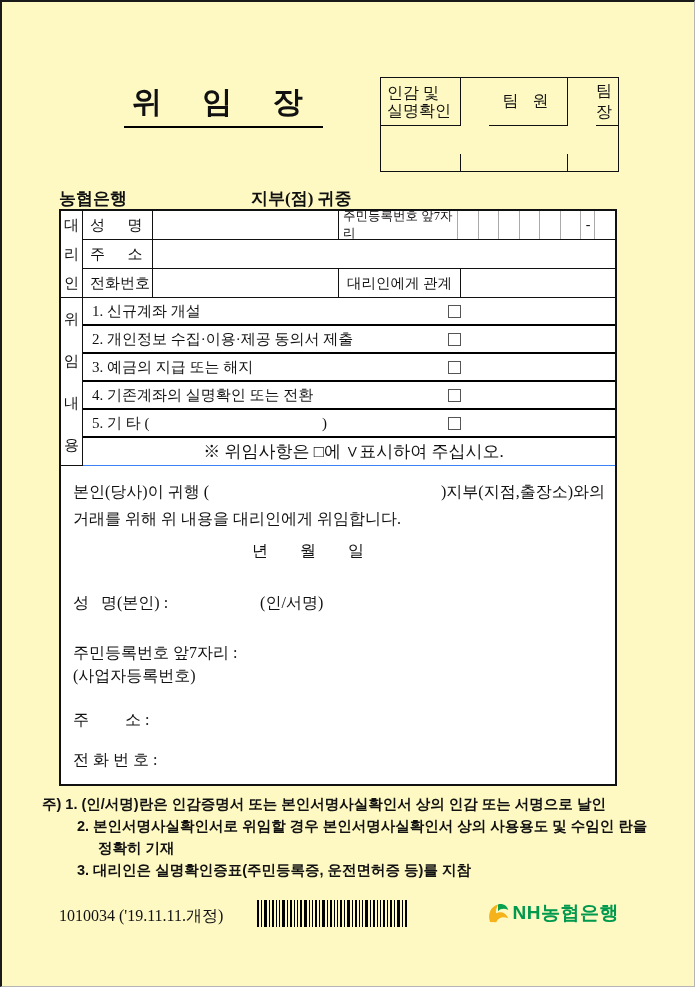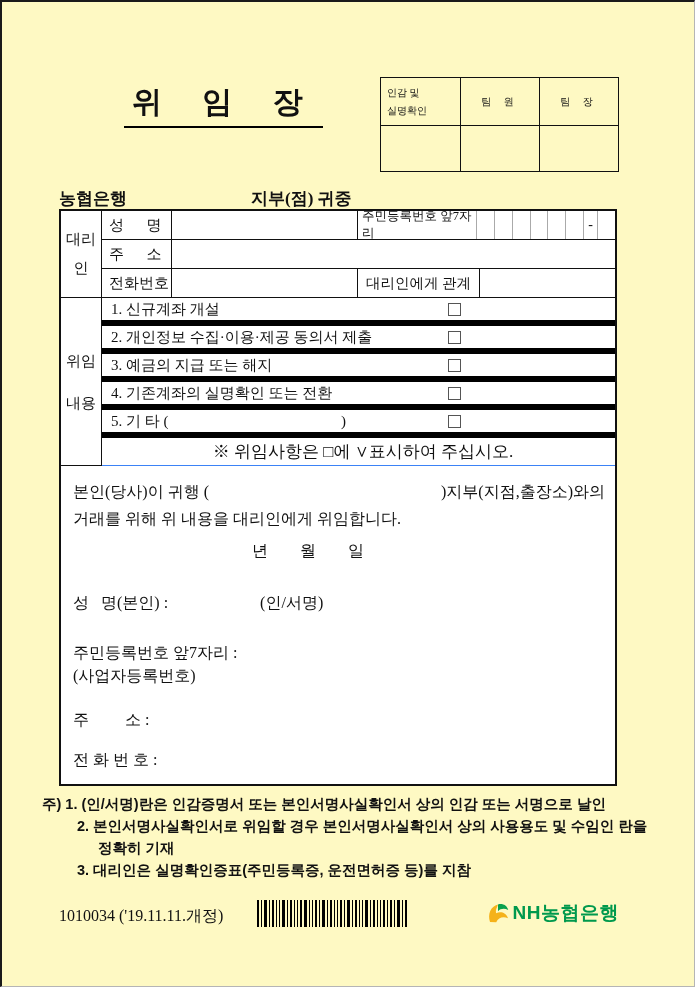--- a/index.html
+++ b/index.html
@@ -19,54 +19,55 @@
     font-family:"Liberation Sans", sans-serif; font-weight:bold;
     font-size:30px; letter-spacing:16px; padding:0 4px 3px 8px;
     border-bottom:2px solid #000;
   }
 
   
   .approval {
     position:absolute; left:378px; top:75px; width:239px; height:95px;
     border:1px solid #111; display:grid;
     grid-template-columns:80px 79px 1fr; grid-template-rows:48px 1fr;
-    font-size:10px;
+    font-size:16px;
+    gap:28px;
   }
   .approval > div { border-right:1px solid #111; border-bottom:1px solid #111;
     display:flex; align-items:center; justify-content:center; }
   .approval > div:nth-child(3n) { border-right:none; }
   .approval > div:nth-child(n+4) { border-bottom:none; }
   .approval .ap-label { white-space:pre-line; justify-content:flex-start; padding-left:6px; line-height:18px; }
   .approval .ap-col { letter-spacing:5px; }
 
   
   .bank-line { position:absolute; left:57px; top:185px; width:560px; font-size:17px; font-weight:bold; }
   .bank-line .branch { position:absolute; left:192px; top:0; }
 
   
   .main-table { position:absolute; left:57px; top:207px; width:558px; border:2px solid #111; background:#fff; }
   .sect { display:flex; }
   .side-label {
-    width:41px; border-right:1px solid #111; border-bottom:1px solid #111;
+    width:22px; border-right:1px solid #111; border-bottom:1px solid #111;
     text-align:center; word-break:break-all; font-size:15px;
     display:flex; flex-direction:column; justify-content:space-around; align-items:center;
   }
   .sect-rows { flex:1; }
 
   .agent-row { display:flex; height:29px; border-bottom:1px solid #111; align-items:stretch; }
   .agent-row .lbl { width:70px; border-right:1px solid #111; display:flex; align-items:center; padding-left:7px; font-size:15px; }
   .agent-row .blank { flex:1; }
   .name-blank { width:186px; flex:none; border-right:1px solid #111; }
   .rrn-label { width:118px; display:flex; align-items:center; padding-left:4px; font-size:12.5px; }
   .rrn-boxes { flex:1; display:flex; align-items:stretch; }
   .rrn-cell { flex:1; border-left:1px solid #aaa; }
   .rrn-dash { width:14px; border-left:1px solid #aaa; display:flex; align-items:center; justify-content:center; font-size:14px; }
   .relation { width:122px; flex:none; border-right:1px solid #111; display:flex; align-items:center; justify-content:center; font-size:14.5px; }
 
-  .d-row { display:flex; height:28px; border-bottom:6px solid #000000; align-items:center; padding-left:9px; font-size:15px; }
+  .d-row { display:flex; height:28px; border-bottom:2px solid #000000; align-items:center; padding-left:9px; font-size:15px; }
   .d-label { flex:1; }
   .chk { width:13px; height:13px; border:1px solid #555; background:#fff; margin-right:2px; }
   .d-spacer { width:152px; }
   .d-note-row { display:flex; height:28px; border-bottom:1px solid #3b82f6; align-items:center; padding-left:9px; font-size:17px;justify-content:center; }
 
   
   .decl { position:relative; height:318px; font-size:16px; }
   .decl .abs { position:absolute; }
   .decl-line1 { left:12px; right:10px; top:16px; display:flex; justify-content:space-between; }
   .decl-line2 { left:12px; top:43px; }

